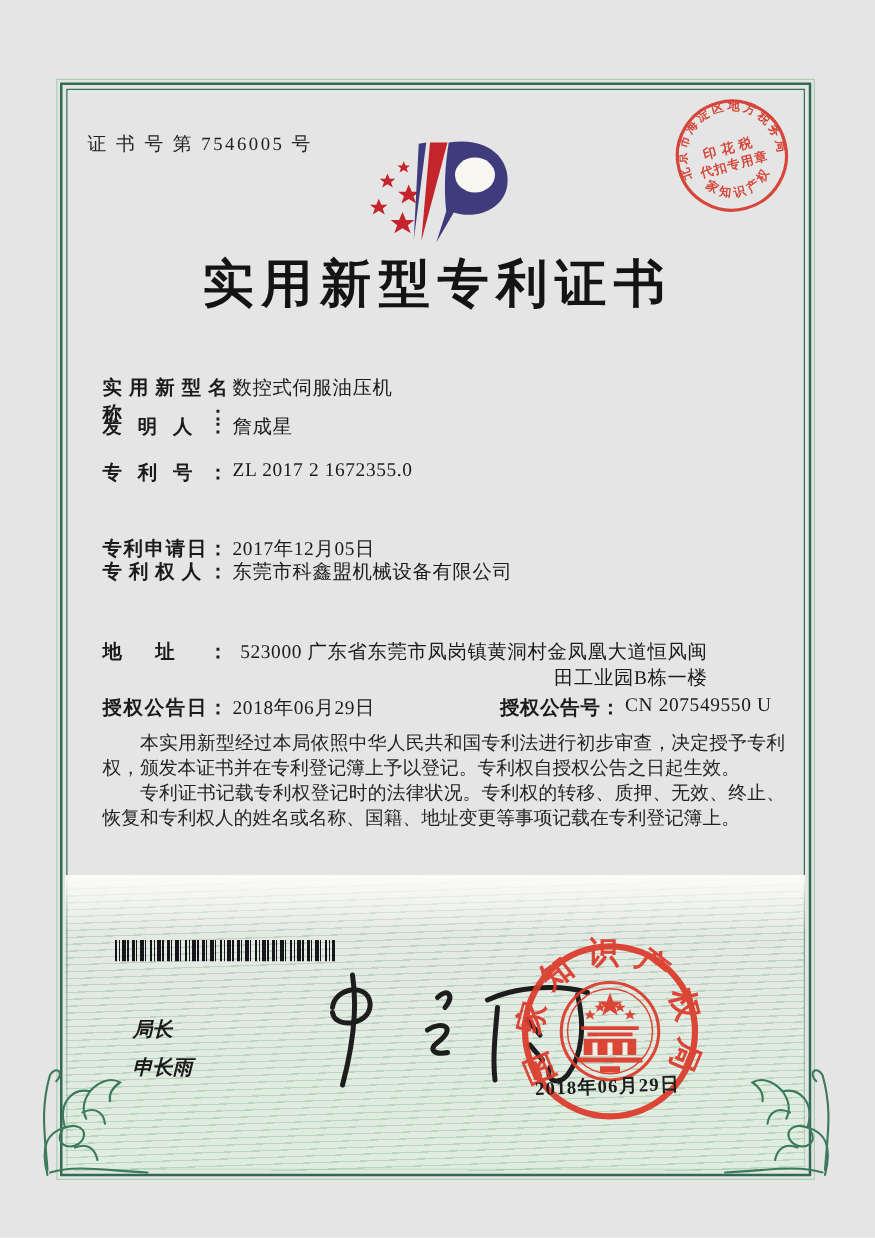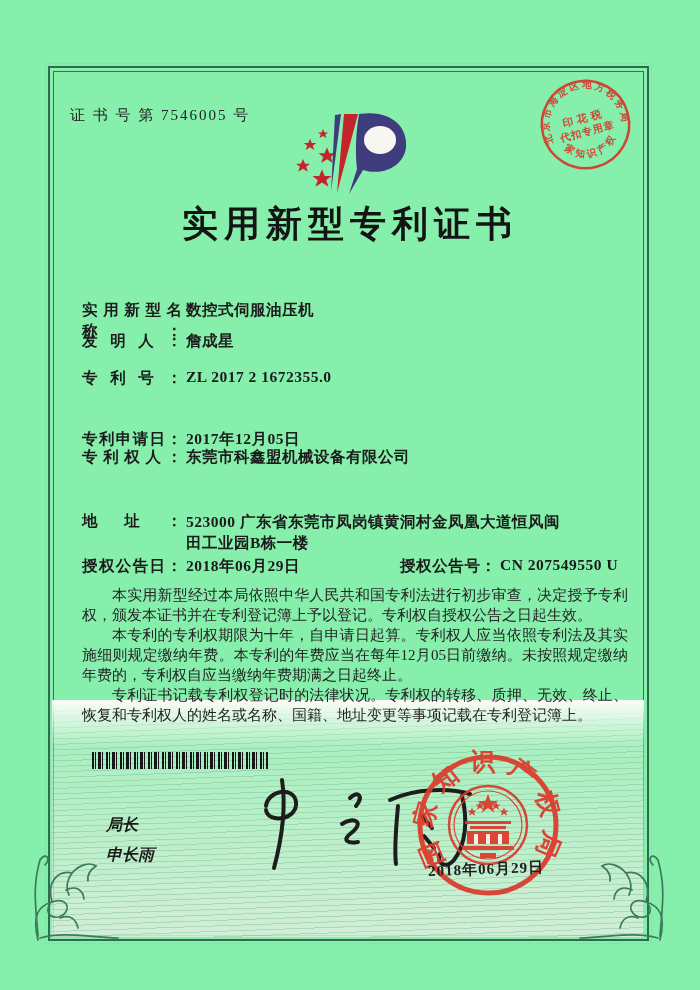--- a/index.html
+++ b/index.html
@@ -1,42 +1,42 @@
 <!DOCTYPE html>
 <html><head>
 <meta charset="utf-8">
 <style>
   html,body{margin:0;padding:0;}
   .page{
     position:relative;width:700px;height:990px;overflow:hidden;
-    background:#86efac;
+    background:#e5e5e5;
     font-family:"Liberation Serif","DejaVu Serif",serif;
     color:#1c1c1c;
   }
   
   .frame{position:absolute;left:48px;top:66px;right:51px;bottom:49px;
     border:2px solid #2f6b51;}
   .frame::before{content:"";position:absolute;inset:-5px;border:1px solid #aecdb9;}
   .frame::after{content:"";position:absolute;inset:3px;border:1px solid #35725a;}
   
   .guilloche{position:absolute;left:52px;right:56px;top:700px;bottom:53px;
     background-image:
       linear-gradient(180deg,#fcfcf8 0%,rgba(252,252,248,0) 20%),
       repeating-linear-gradient(178deg, rgba(106,168,126,.32) 0 1px, rgba(255,255,255,0) 1px 5.5px),
       linear-gradient(180deg, rgba(233,243,231,.25) 0%, rgba(222,238,221,.85) 100%);
   }
   
   .cert-no{position:absolute;left:70px;top:106px;font-size:15px;letter-spacing:2px;color:#222;}
   .logo{position:absolute;left:283px;top:104px;}
   .title{position:absolute;left:0;top:200px;width:100%;text-align:center;
-    font-size:36px;font-weight:600;letter-spacing:6px;color:#141414;}
+    font-size:41px;font-weight:600;letter-spacing:6px;color:#141414;}
   
   .field{position:absolute;left:82px;display:flex;font-size:15.5px;color:#1b1b1b;}
   .field .lbl{width:100px;flex:0 0 100px;text-align:justify;text-align-last:justify;font-weight:600;}
-  .field .val{margin-left:4px;font-weight:700;letter-spacing:.5px;}
+  .field .val{margin-left:4px;font-weight:400;letter-spacing:.5px;text-align:right;}
   .field .val.addr{max-width:380px;line-height:21px;}
   .grant-right{left:400px;}
   
   .body-text{position:absolute;left:82px;right:72px;top:585px;
     font-size:15px;line-height:20px;text-align:justify;color:#242424;}
   .body-text p{margin:0;text-indent:2em;}
   
   .barcode{position:absolute;left:92px;top:752px;width:176px;height:17px;
     background:repeating-linear-gradient(90deg,#15151a 0 2px,transparent 2px 3px,#15151a 3px 4px,transparent 4px 6px,#15151a 6px 9px,transparent 9px 10px,#15151a 10px 11px,transparent 11px 14px);}
   .signer{position:absolute;left:106px;top:810px;font-size:16px;font-weight:600;line-height:30px;color:#1a1a1a;font-style:italic;}
@@ -131,21 +131,20 @@
     <span class="lbl">授权公告日：</span>
     <span class="val">2018年06月29日</span>
   </div>
   <div class="field grant-right" style="top:556px">
     <span class="lbl" style="flex-basis:96px;width:96px">授权公告号：</span>
     <span class="val">CN 207549550 U</span>
   </div>
 
   <div class="body-text">
     <p>本实用新型经过本局依照中华人民共和国专利法进行初步审查，决定授予专利权，颁发本证书并在专利登记簿上予以登记。专利权自授权公告之日起生效。</p>
-    <p>本专利的专利权期限为十年，自申请日起算。专利权人应当依照专利法及其实施细则规定缴纳年费。本专利的年费应当在每年12月05日前缴纳。未按照规定缴纳年费的，专利权自应当缴纳年费期满之日起终止。</p>
     <p>专利证书记载专利权登记时的法律状况。专利权的转移、质押、无效、终止、恢复和专利权人的姓名或名称、国籍、地址变更等事项记载在专利登记簿上。</p>
   </div>
 
   <div class="barcode"></div>
 
   <div class="signer">
     <div>局长</div>
     <div>申长雨</div>
   </div>
 

